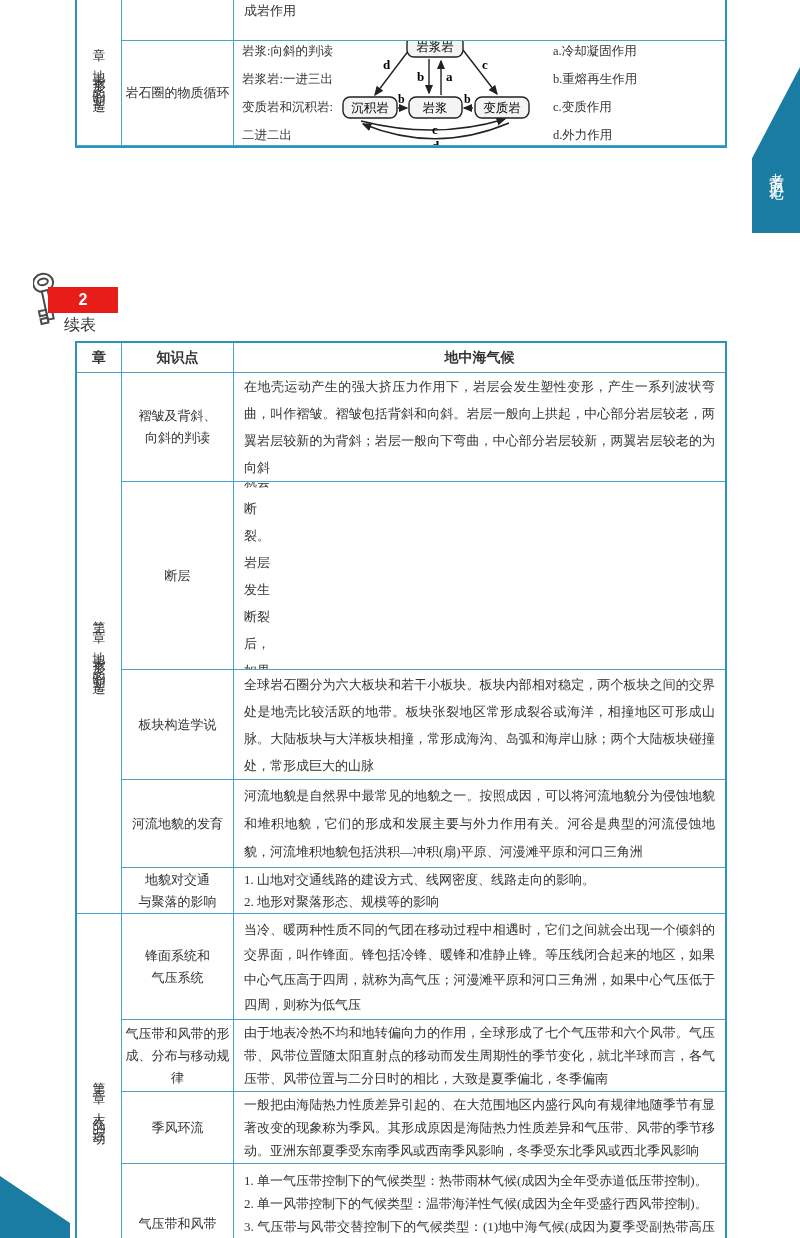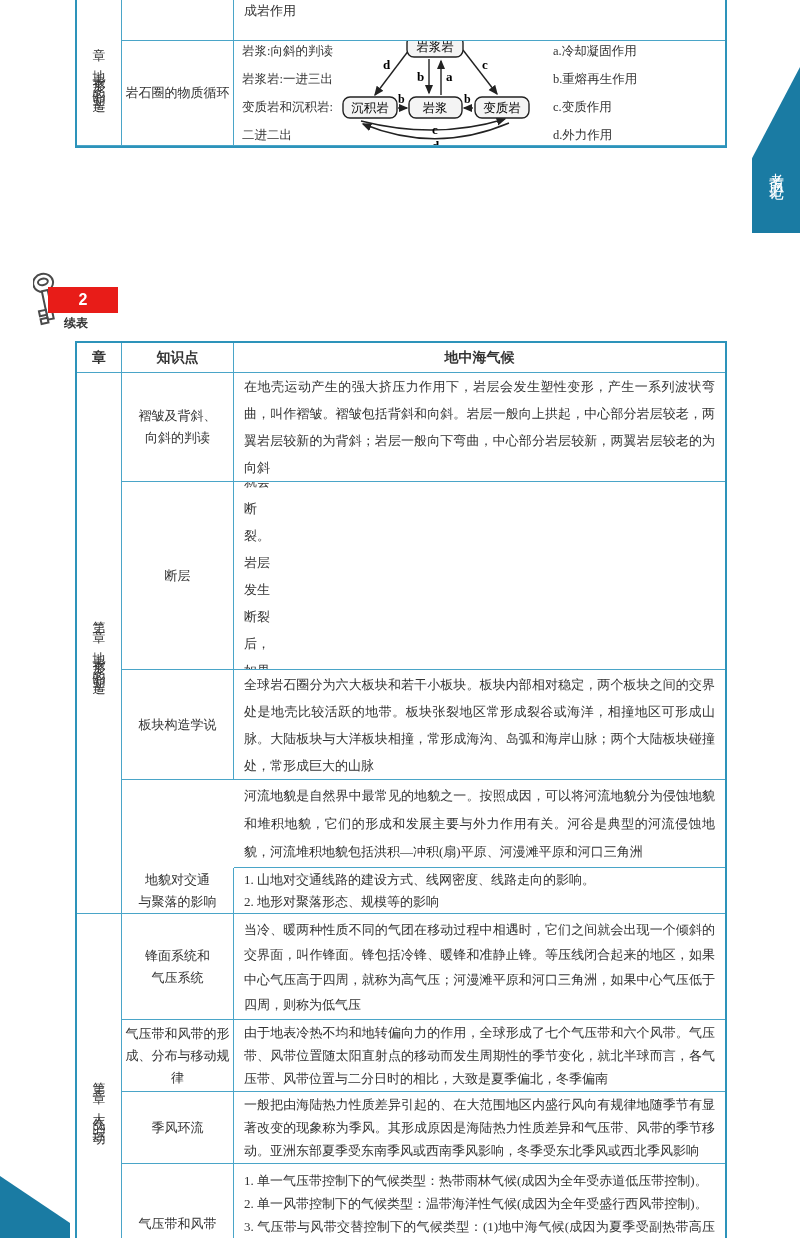--- a/index.html
+++ b/index.html
@@ -28,21 +28,21 @@
   .top-table .chapcell{grid-row:1/3;grid-column:1;}
   .top-table .chapcell .vtext{transform:translateY(-7px);}
   .rockrow{display:flex;align-items:center;justify-content:flex-start;padding:0 8px;gap:6px;}
   .notes,.legend{font-size:12.5px;line-height:28px;white-space:nowrap;}
   .legend{margin-left:12px;}
   
   .key-icon{position:absolute;left:33px;top:271px;}
   .badge{position:absolute;left:48px;top:287px;width:70px;height:26px;background:#e81c18;
          color:#fff;font-family:"Liberation Sans",sans-serif;font-weight:bold;font-size:16px;
          display:flex;align-items:center;justify-content:center;}
-  .cont-label{position:absolute;left:64px;top:315px;font-size:12px;font-weight:bold;}
+  .cont-label{position:absolute;left:64px;top:315px;font-size:16px;}
   
   .main-table{
     position:absolute;left:75px;top:341px;width:652px;
     border:2px solid #2d93ba;box-sizing:border-box;background:#fff;
     display:grid;grid-template-columns:45px 112px 1fr;
     grid-template-rows:30px 109px 188px 110px 88px 46px 106px 72px 72px 120px;
   }
   .hdr{font-size:14px;font-weight:bold;}
   .lh27{line-height:27px;} .lh28{line-height:28px;} .lh25{line-height:25px;}
   .lh23{line-height:23px;} .lh22{line-height:22px;}
@@ -209,20 +209,21 @@
         </div>
       </div>
     </div>
   </div>
 
   <div class="cell kp" style="grid-row:4;grid-column:2;">板块构造学说</div>
   <div class="cell last content lh27" style="grid-row:4;grid-column:3;">
     <div class="para">全球岩石圈分为六大板块和若干小板块。板块内部相对稳定，两个板块之间的交界处是地壳比较活跃的地带。板块张裂地区常形成裂谷或海洋，相撞地区可形成山脉。大陆板块与大洋板块相撞，常形成海沟、岛弧和海岸山脉；两个大陆板块碰撞处，常形成巨大的山脉</div>
   </div>
 
+  <div class="cell kp" style="grid-row:5;grid-column:2;">河流地貌的发育</div>
   <div class="cell last content lh28" style="grid-row:5;grid-column:3;">
     <div class="para">河流地貌是自然界中最常见的地貌之一。按照成因，可以将河流地貌分为侵蚀地貌和堆积地貌，它们的形成和发展主要与外力作用有关。河谷是典型的河流侵蚀地貌，河流堆积地貌包括洪积—冲积(扇)平原、河漫滩平原和河口三角洲</div>
   </div>
 
   <div class="cell kp" style="grid-row:6;grid-column:2;">地貌对交通
 与聚落的影响</div>
   <div class="cell last content lh22" style="grid-row:6;grid-column:3;">
     <div class="para">1. 山地对交通线路的建设方式、线网密度、线路走向的影响。
 2. 地形对聚落形态、规模等的影响</div>
   </div>

